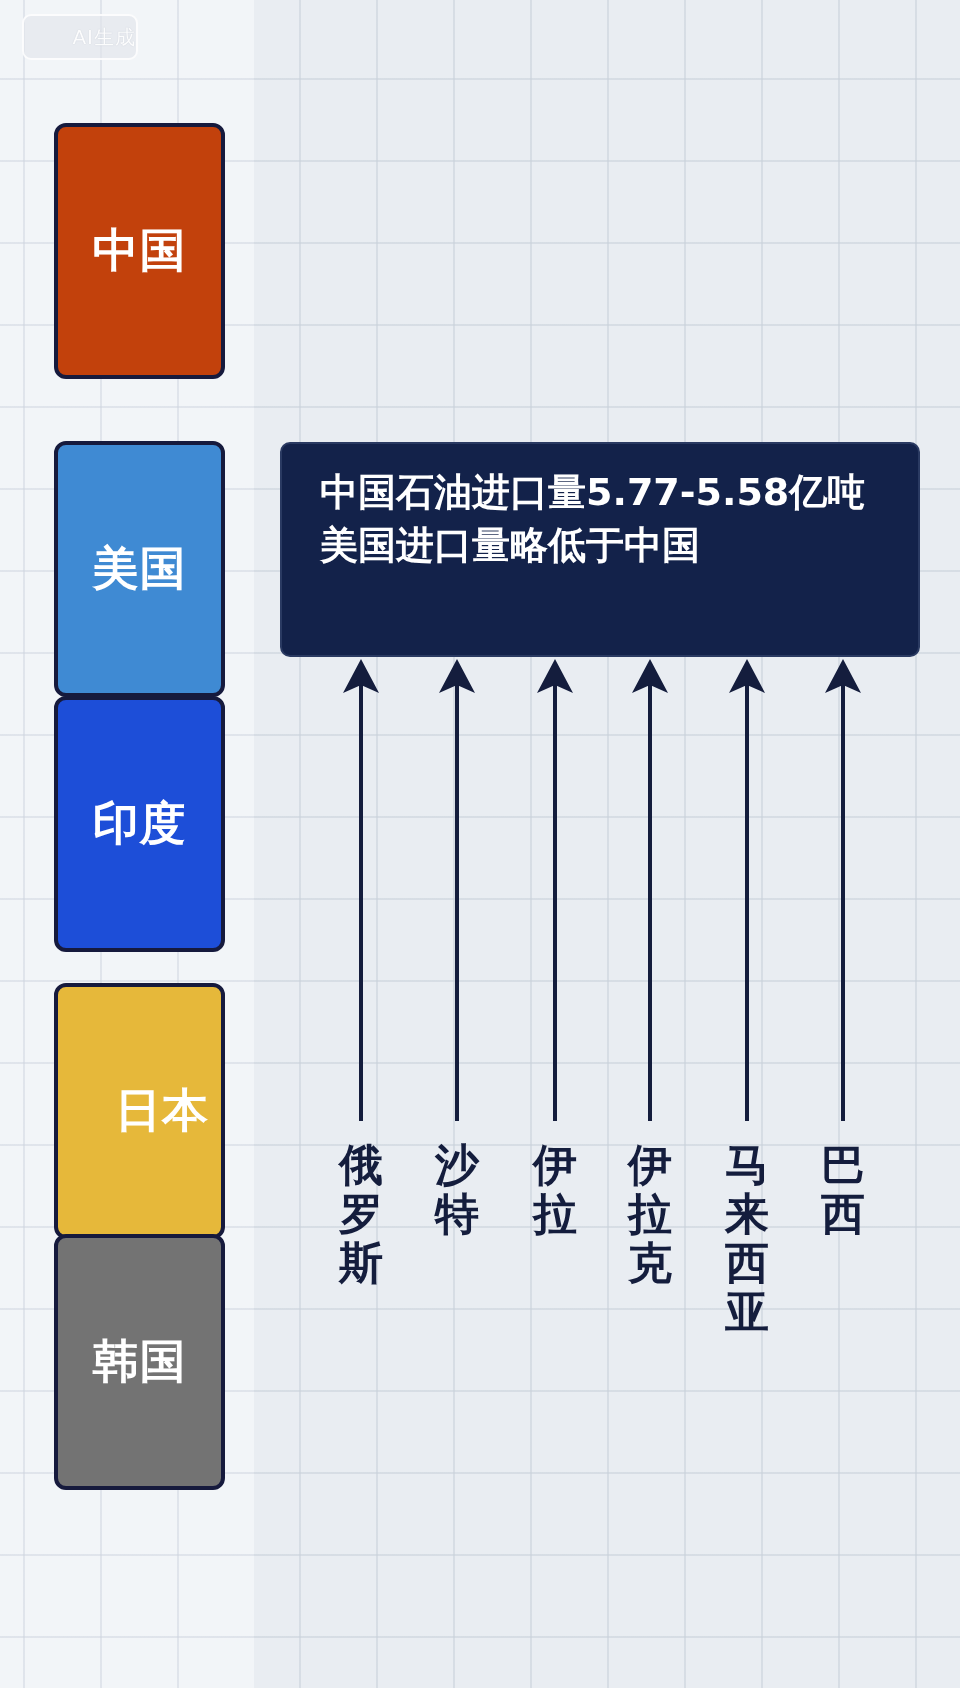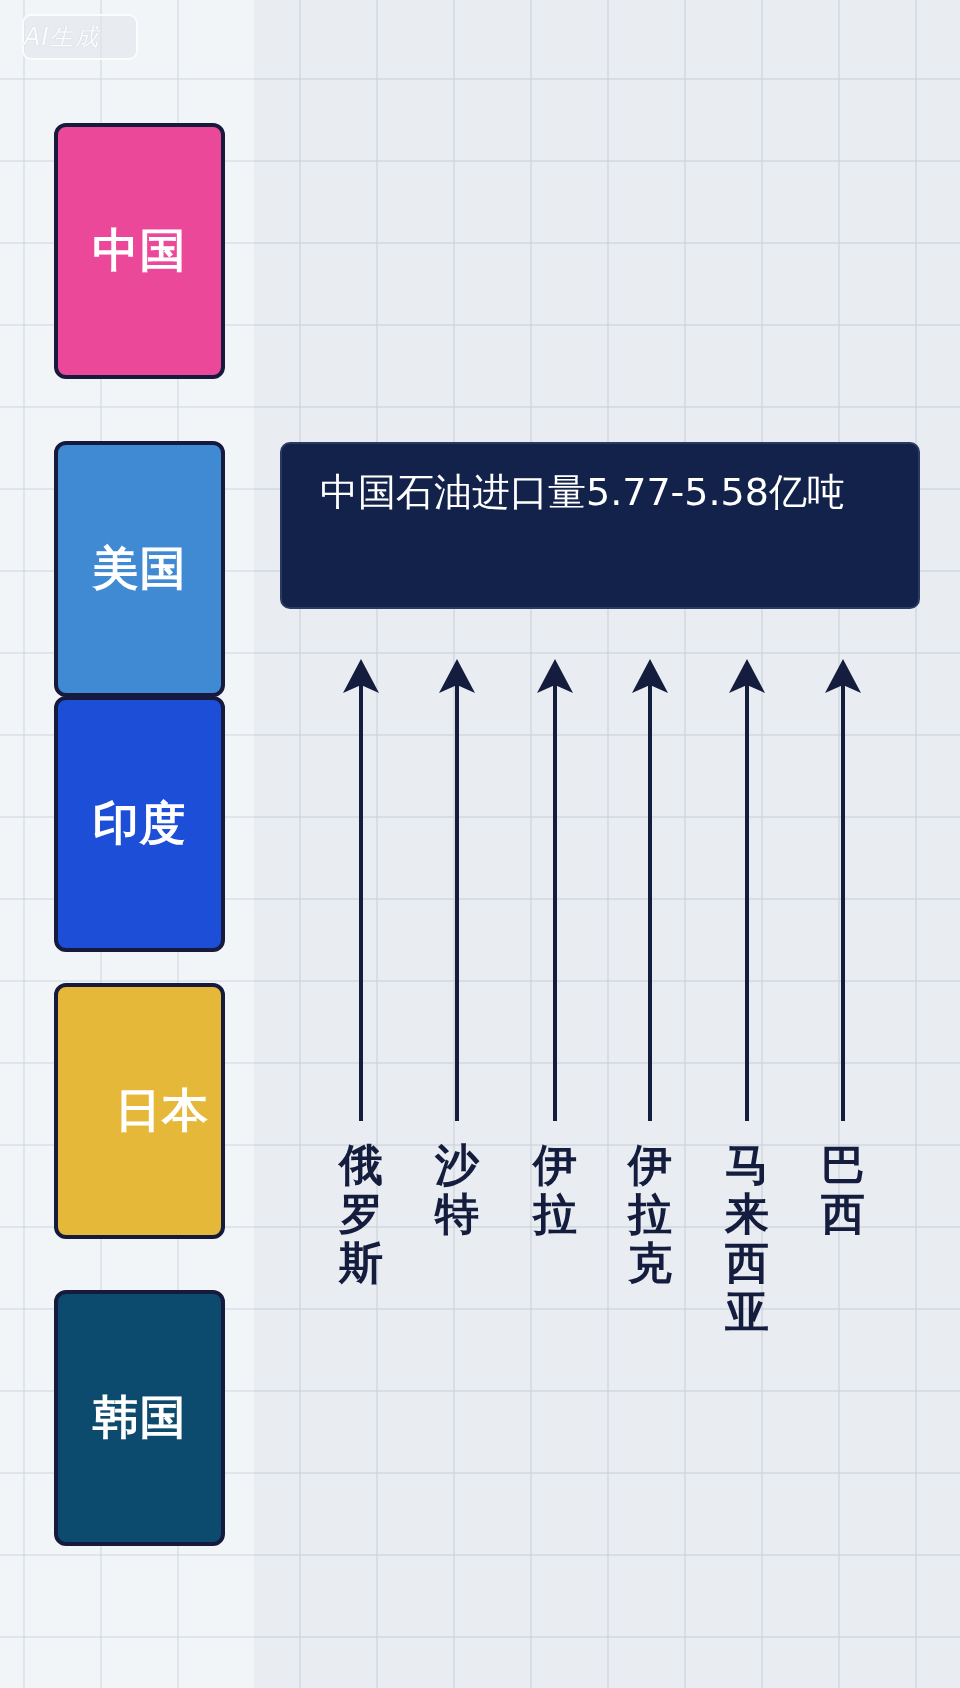--- a/index.html
+++ b/index.html
@@ -19,36 +19,35 @@
     background-image:
       linear-gradient(to right, rgba(205,212,222,0.5) 2px, transparent 2px),
       linear-gradient(to bottom, rgba(205,212,222,0.5) 2px, transparent 2px);
     background-size:77px 82px;
     background-position:23px -4px;
   }
   .ai-badge {
     position:absolute; left:22px; top:14px; width:116px; height:46px;
     box-sizing:border-box; border:2px solid rgba(255,255,255,0.85);
     border-radius:9px; background:rgba(225,229,235,0.6);
-    color:rgba(255,255,255,0.95); font-size:24px; line-height:42px;
-    text-align:left; letter-spacing:1px;
+    color:rgba(255,255,255,0.95); font-size:20px; line-height:42px;
+    text-align:right; letter-spacing:1px;
     text-shadow:0 0 1px rgba(160,170,185,0.6);
-    font-style:italic;
   }
   .card {
     position:absolute; left:54px; width:171px; height:256px;
     box-sizing:border-box; border:4px solid #161a3d; border-radius:12px;
     display:flex; align-items:center; justify-content:center;
     color:#fff; font-weight:bold; font-size:46px; letter-spacing:1px;
   }
   .info-box {
-    position:absolute; left:280px; top:442px; width:640px; height:167px;
+    position:absolute; left:280px; top:442px; width:640px; height:215px;
     box-sizing:border-box; background:#13224a; border-radius:10px;
     border:2px solid #2a3a62;
-    padding:22px 0 0 38px; color:#fff; font-weight:normal;
+    padding:22px 0 0 38px; color:#fff; font-weight:bold;
     font-size:38px; line-height:53px;
   }
   .info-line { display:block; white-space:nowrap; }
   .arrow {
     position:absolute; top:659px; width:40px; height:462px;
   }
   .arrow svg { display:block; }
   .src-label {
     position:absolute; top:1140px; width:60px;
     color:#141d3d; font-weight:bold; font-size:44px; line-height:49px;
@@ -56,38 +55,39 @@
   }
   .src-label span { display:block; }
 </style>
 </head>
 <body>
 
 <div class="left-panel"></div>
 
 <div class="ai-badge">AI生成</div>
 
-<div class="card" style="top:123px;background:#ec4899;">
+<div class="card" style="top:123px;background:#c2410c;">
   <span>中国</span>
 </div>
 <div class="card" style="top:409px;background:#3f8ad3;margin-top:32px;">
   <span>美国</span>
 </div>
 <div class="card" style="top:696px;background:#1d4ed8;">
   <span>印度</span>
 </div>
 <div class="card" style="top:983px;background:#e6b83a;padding-left:45px;">
   <span>日本</span>
 </div>
-<div class="card" style="top:1290px;background:#0c4a6e;">
+<div class="card" style="top:1234px;background:#737373;">
   <span>韩国</span>
 </div>
 
 <div class="info-box">
   <span class="info-line">中国石油进口量5.77-5.58亿吨</span>
+  <span class="info-line">美国进口量略低于中国</span>
 </div>
 
 <div class="arrow" style="left:341px;">
   <svg width="40" height="462" viewBox="0 0 40 462">
       <rect x="18" y="26" width="4" height="436" fill="#141d3d"></rect>
       <path d="M20 0 L38 34 L20 26 L2 34 Z" fill="#141d3d"></path>
     </svg>
 </div>
 <div class="arrow" style="left:437px;">
   <svg width="40" height="462" viewBox="0 0 40 462">

